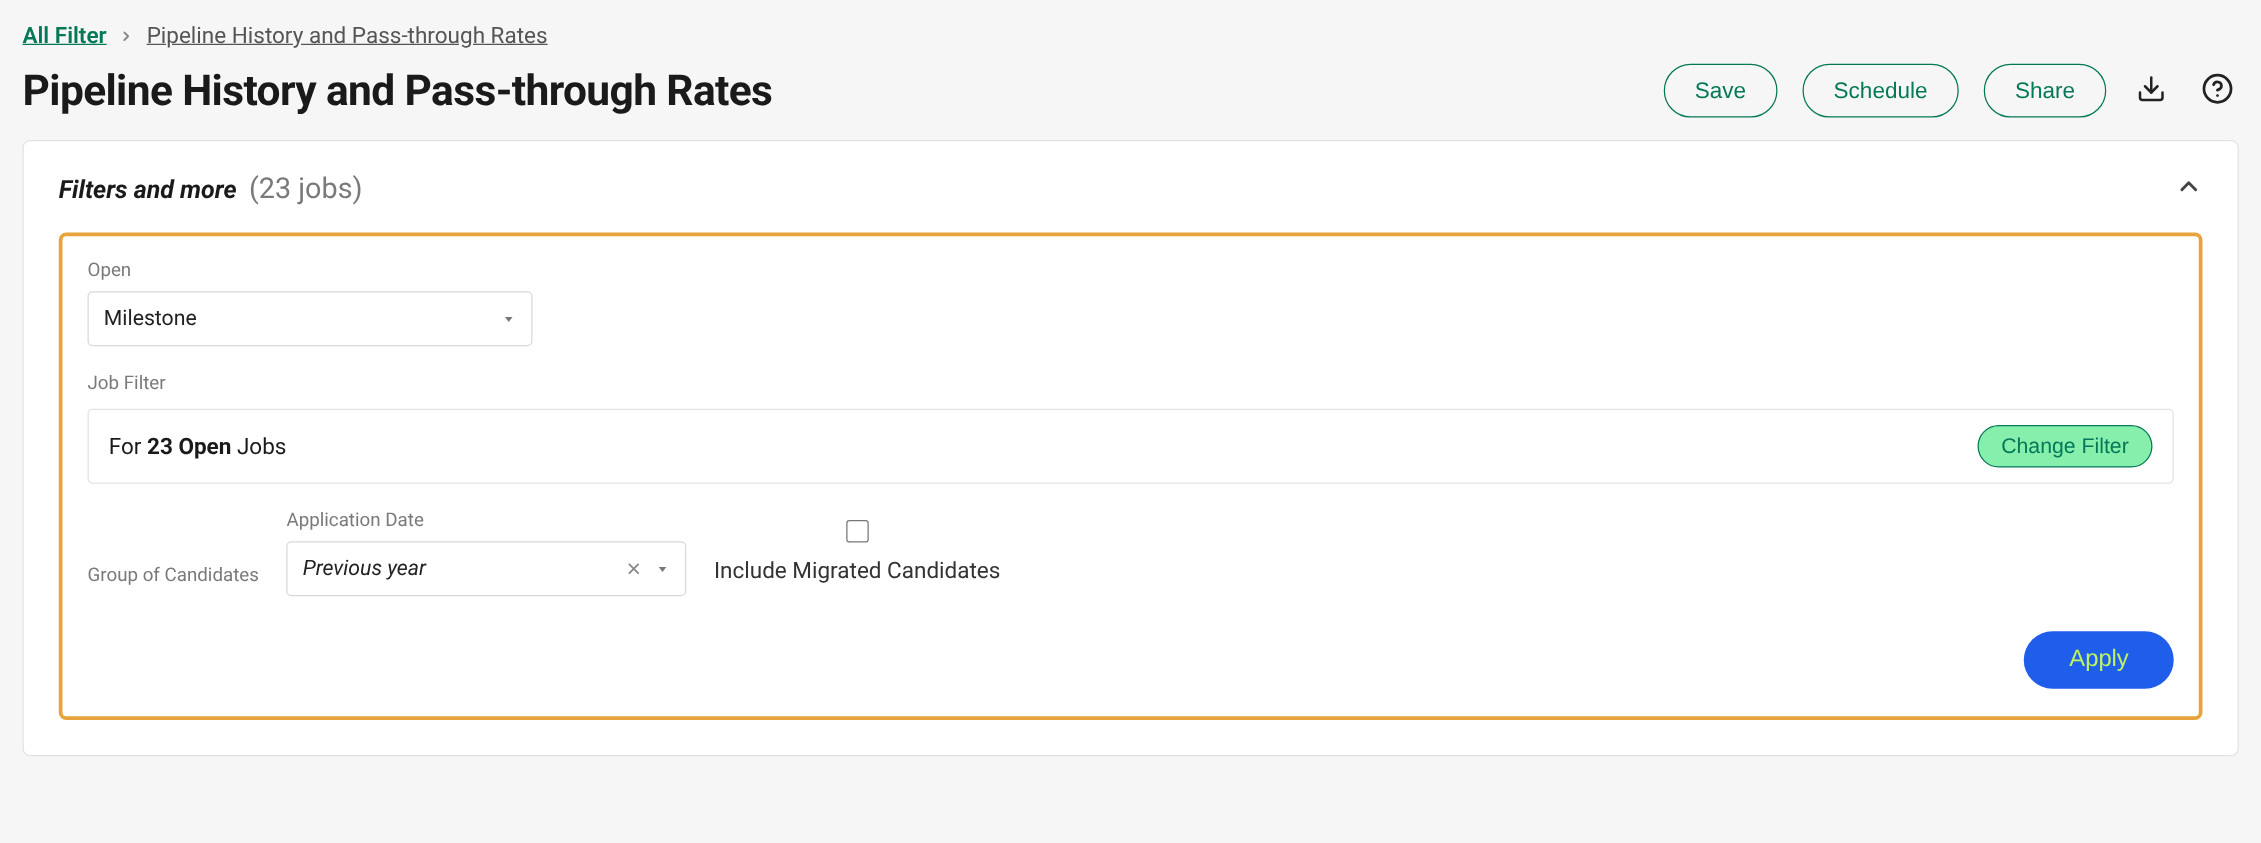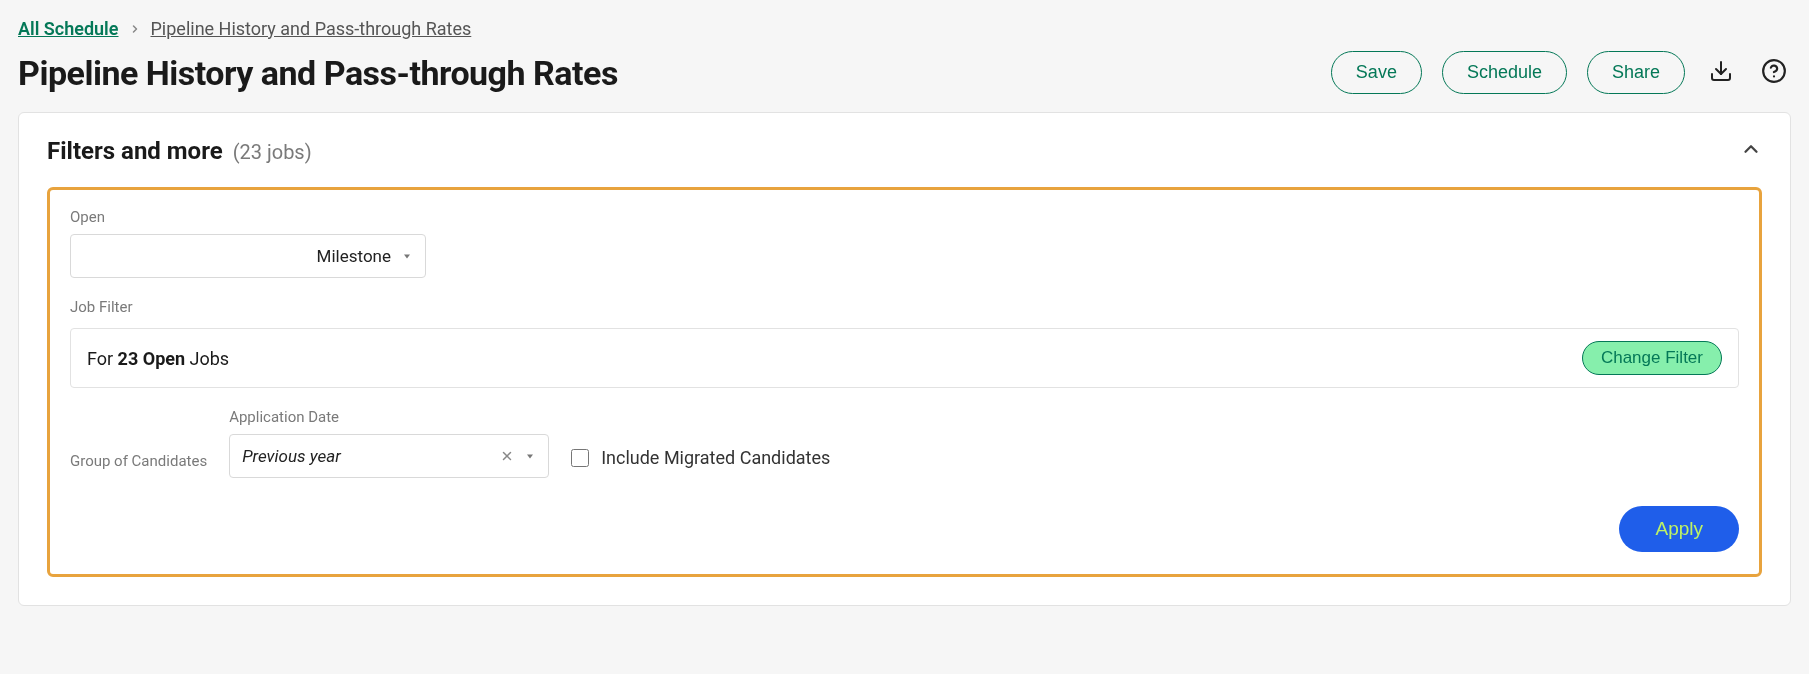--- a/index.html
+++ b/index.html
@@ -69,27 +69,28 @@
     border-radius: 6px;
     padding: 24px 28px 28px 28px;
   }
   .panel-header {
     display: flex;
     align-items: center;
     justify-content: space-between;
     margin-bottom: 22px;
   }
   .panel-title {
-    font-size: 24px;
+    font-size: 20px;
     font-weight: 700;
+    font-style: italic;
   }
   .panel-subtitle {
     color: #7a7a7a;
     font-weight: 400;
-    font-size: 20px;
+    font-size: 23px;
     margin-left: 6px;
   }
   .highlight-box {
     border: 3px solid #e8a33d;
     border-radius: 6px;
     padding: 18px 20px 22px 20px;
   }
   .field-label {
     font-size: 15px;
     color: #7a7a7a;
@@ -103,21 +104,21 @@
     border: 1px solid #d9d9d9;
     border-radius: 4px;
     padding: 10px 12px;
     font-size: 17px;
     color: #222;
     background: #fff;
     cursor: pointer;
     min-height: 44px;
   }
   .select .caret { color: #777; margin-left: 10px; display:flex; }
-  .select.w-sm { width: 356px; justify-content: flex-end; }
+  .select.w-sm { width: 356px; }
   .select.w-md { width: 320px; font-style: italic; }
   .select .clear { color: #888; margin-left: auto; cursor: pointer; display:flex; }
   .row-block { margin-bottom: 20px; }
   .job-filter-bar {
     display: flex;
     align-items: center;
     justify-content: space-between;
     border: 1px solid #e2e2e2;
     border-radius: 4px;
     padding: 12px 16px;
@@ -138,20 +139,21 @@
   .row-flex {
     display: flex;
     align-items: flex-end;
     gap: 22px;
   }
   .checkbox-wrap {
     display: flex;
     align-items: center;
     gap: 12px;
     padding-bottom: 10px;
+    flex-direction: column;
   }
   .checkbox-wrap input[type="checkbox"] {
     width: 18px;
     height: 18px;
     cursor: pointer;
   }
   .checkbox-wrap label {
     font-size: 18px;
     color: #333;
   }
@@ -169,21 +171,21 @@
     font-size: 19px;
     font-weight: 500;
     cursor: pointer;
   }
   .truncate { white-space: nowrap; overflow: hidden; text-overflow: ellipsis; max-width: 280px; }
 </style>
 </head>
 <body>
 
 <nav class="breadcrumb">
-  <a href="#" class="link-primary">All Schedule</a>
+  <a href="#" class="link-primary">All Filter</a>
   <span class="chev">
     <svg width="12" height="12" viewBox="0 0 24 24" fill="none" stroke="#888" stroke-width="3" stroke-linecap="round" stroke-linejoin="round">
         <polyline points="9 18 15 12 9 6"></polyline>
       </svg>
   </span>
   <a href="#" class="link-secondary">Pipeline History and Pass-through Rates</a>
 </nav>
 
 <div class="header-row">
   <h1 class="page-title">Pipeline History and Pass-through Rates</h1>

